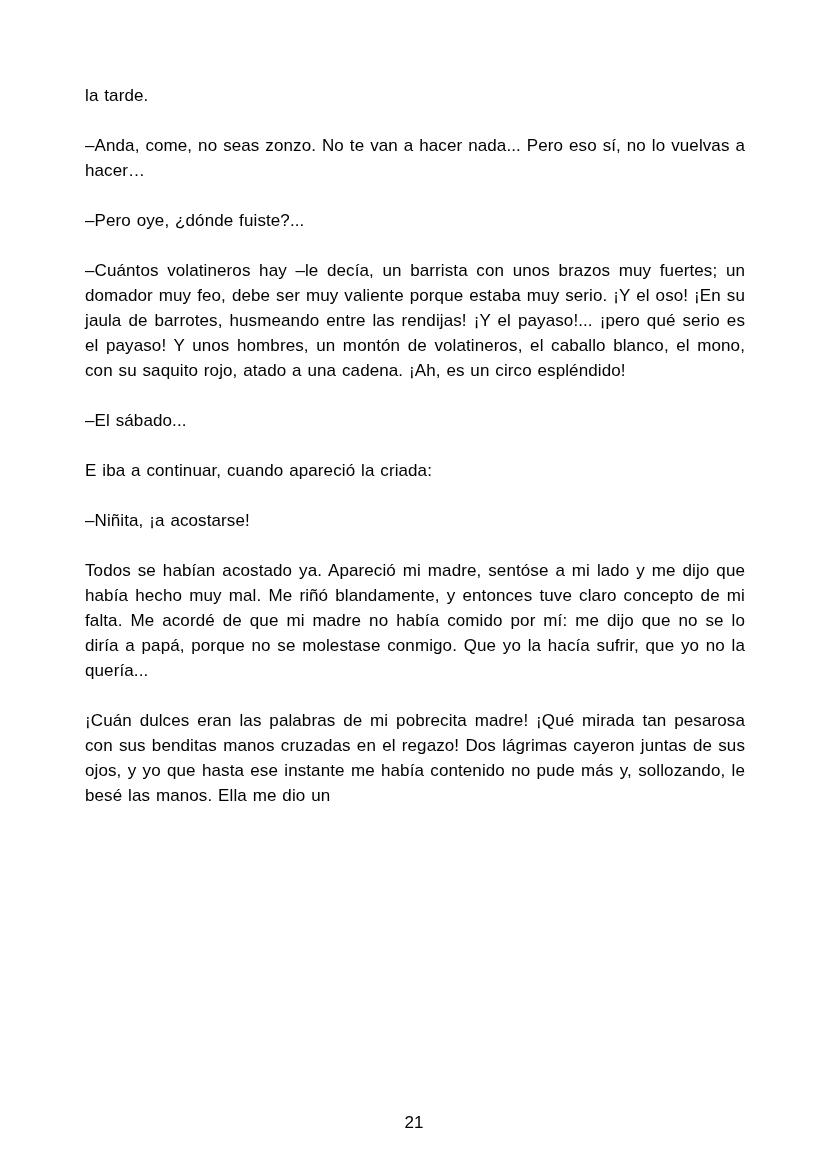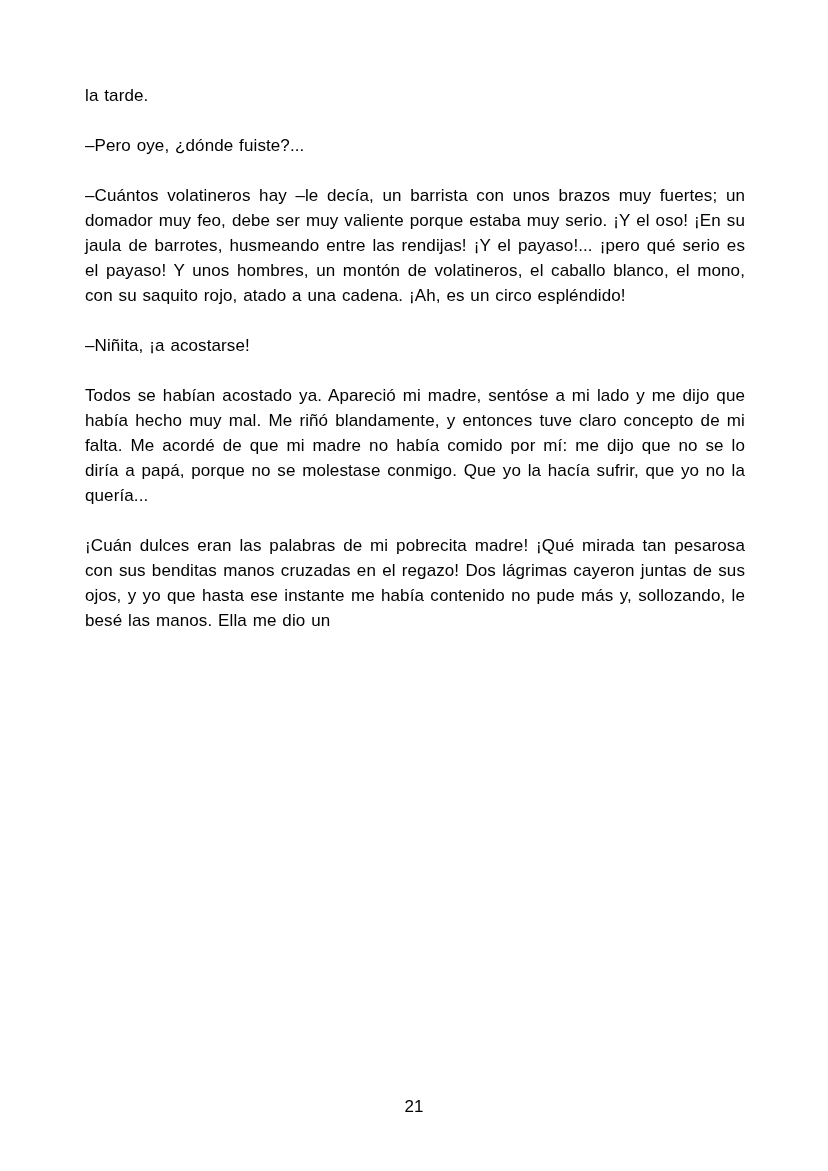--- a/index.html
+++ b/index.html
@@ -33,37 +33,40 @@
       font-size: 17px;
       line-height: 25px;
       text-align: justify;
       margin-bottom: 25px;
       letter-spacing: 0.1px;
       word-spacing: 1px;
     }
 
     .page-number {
       position: absolute;
-      bottom: 52px;
+      bottom: 36px;
       left: 0;
       width: 100%;
       text-align: center;
       font-size: 17px;
       line-height: 25px;
     }
   </style>
 </head>
 <body>
 
 <div class="page">
 
   <div class="text-block">
     <div class="para">la tarde.</div>
+    <div class="para">–Anda, come, no seas zonzo. No te van a hacer nada... Pero eso sí, no lo vuelvas a hacer…</div>
     <div class="para">–Pero oye, ¿dónde fuiste?...</div>
     <div class="para">–Cuántos volatineros hay –le decía, un barrista con unos brazos muy fuertes; un domador muy feo, debe ser muy valiente porque estaba muy serio. ¡Y el oso! ¡En su jaula de barrotes, husmeando entre las rendijas! ¡Y el payaso!... ¡pero qué serio es el payaso! Y unos hombres, un montón de volatineros, el caballo blanco, el mono, con su saquito rojo, atado a una cadena. ¡Ah, es un circo espléndido!</div>
+    <div class="para">–El sábado...</div>
+    <div class="para">E iba a continuar, cuando apareció la criada:</div>
     <div class="para">–Niñita, ¡a acostarse!</div>
     <div class="para">Todos se habían acostado ya. Apareció mi madre, sentóse a mi lado y me dijo que había hecho muy mal. Me riñó blandamente, y entonces tuve claro concepto de mi falta. Me acordé de que mi madre no había comido por mí: me dijo que no se lo diría a papá, porque no se molestase conmigo. Que yo la hacía sufrir, que yo no la quería...</div>
     <div class="para">¡Cuán dulces eran las palabras de mi pobrecita madre! ¡Qué mirada tan pesarosa con sus benditas manos cruzadas en el regazo! Dos lágrimas cayeron juntas de sus ojos, y yo que hasta ese instante me había contenido no pude más y, sollozando, le besé las manos. Ella me dio un</div>
   </div>
 
   <div class="page-number">21</div>
 
 </div>
 
 </body></html>

